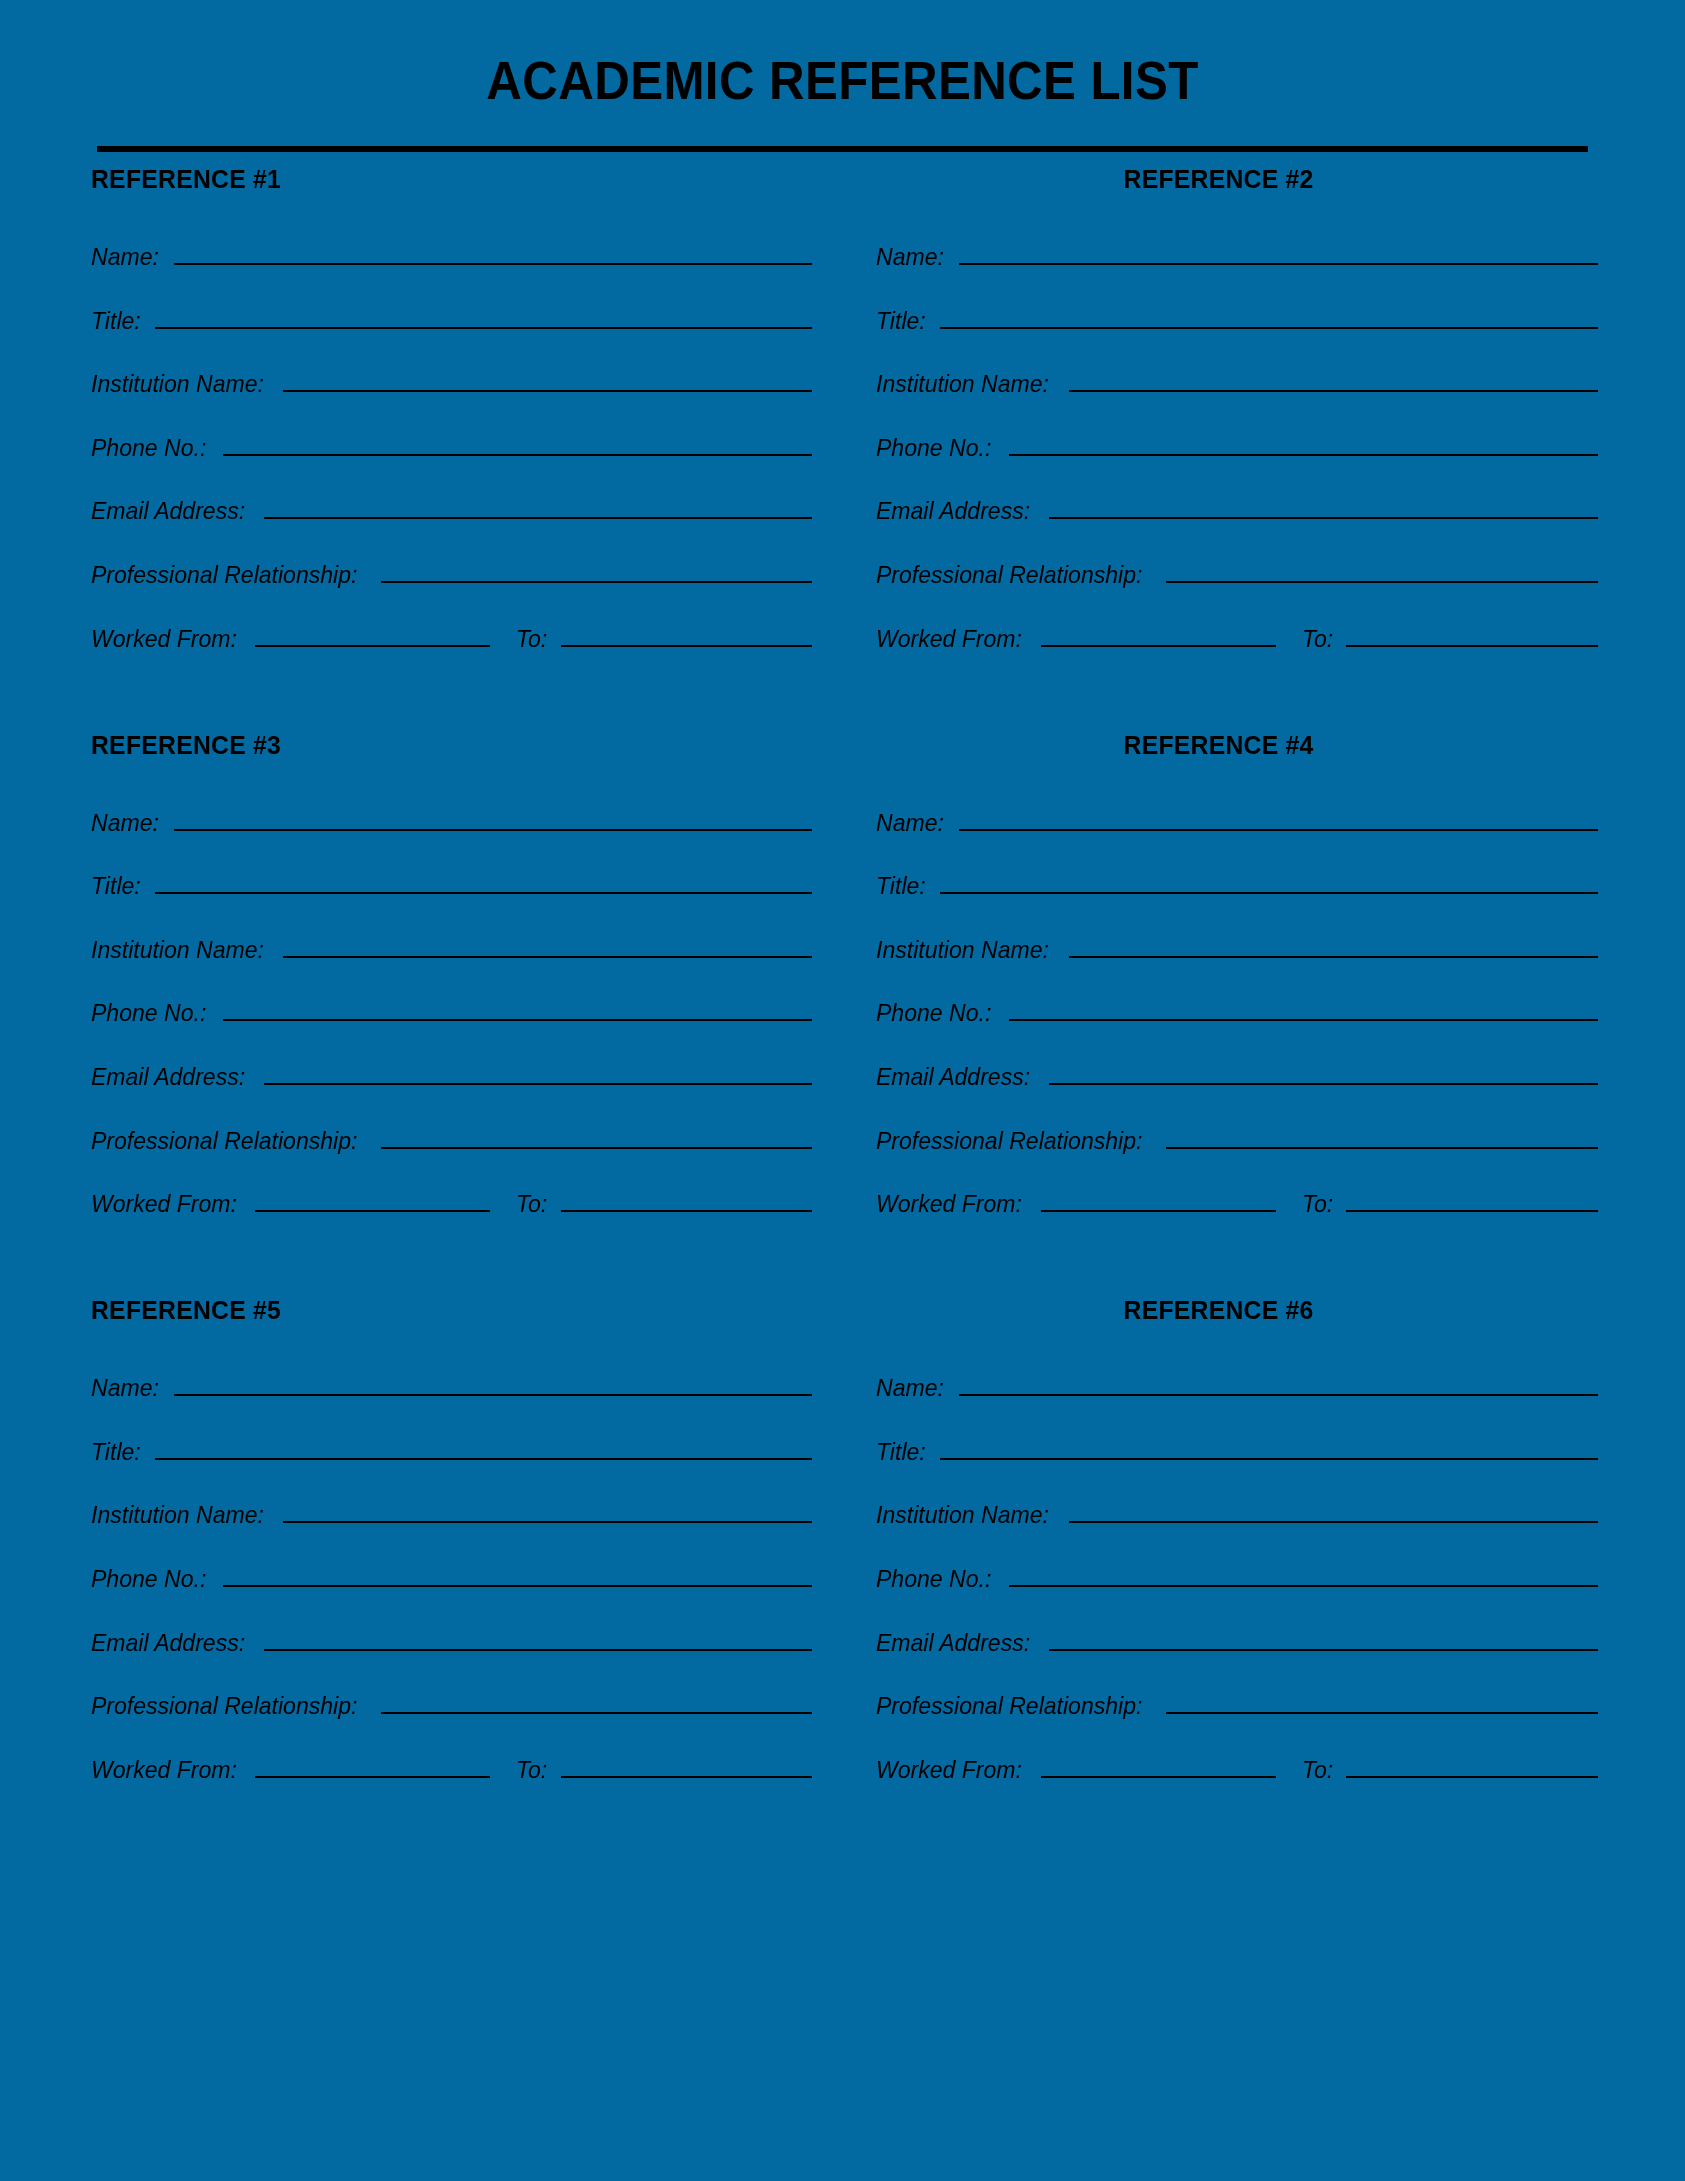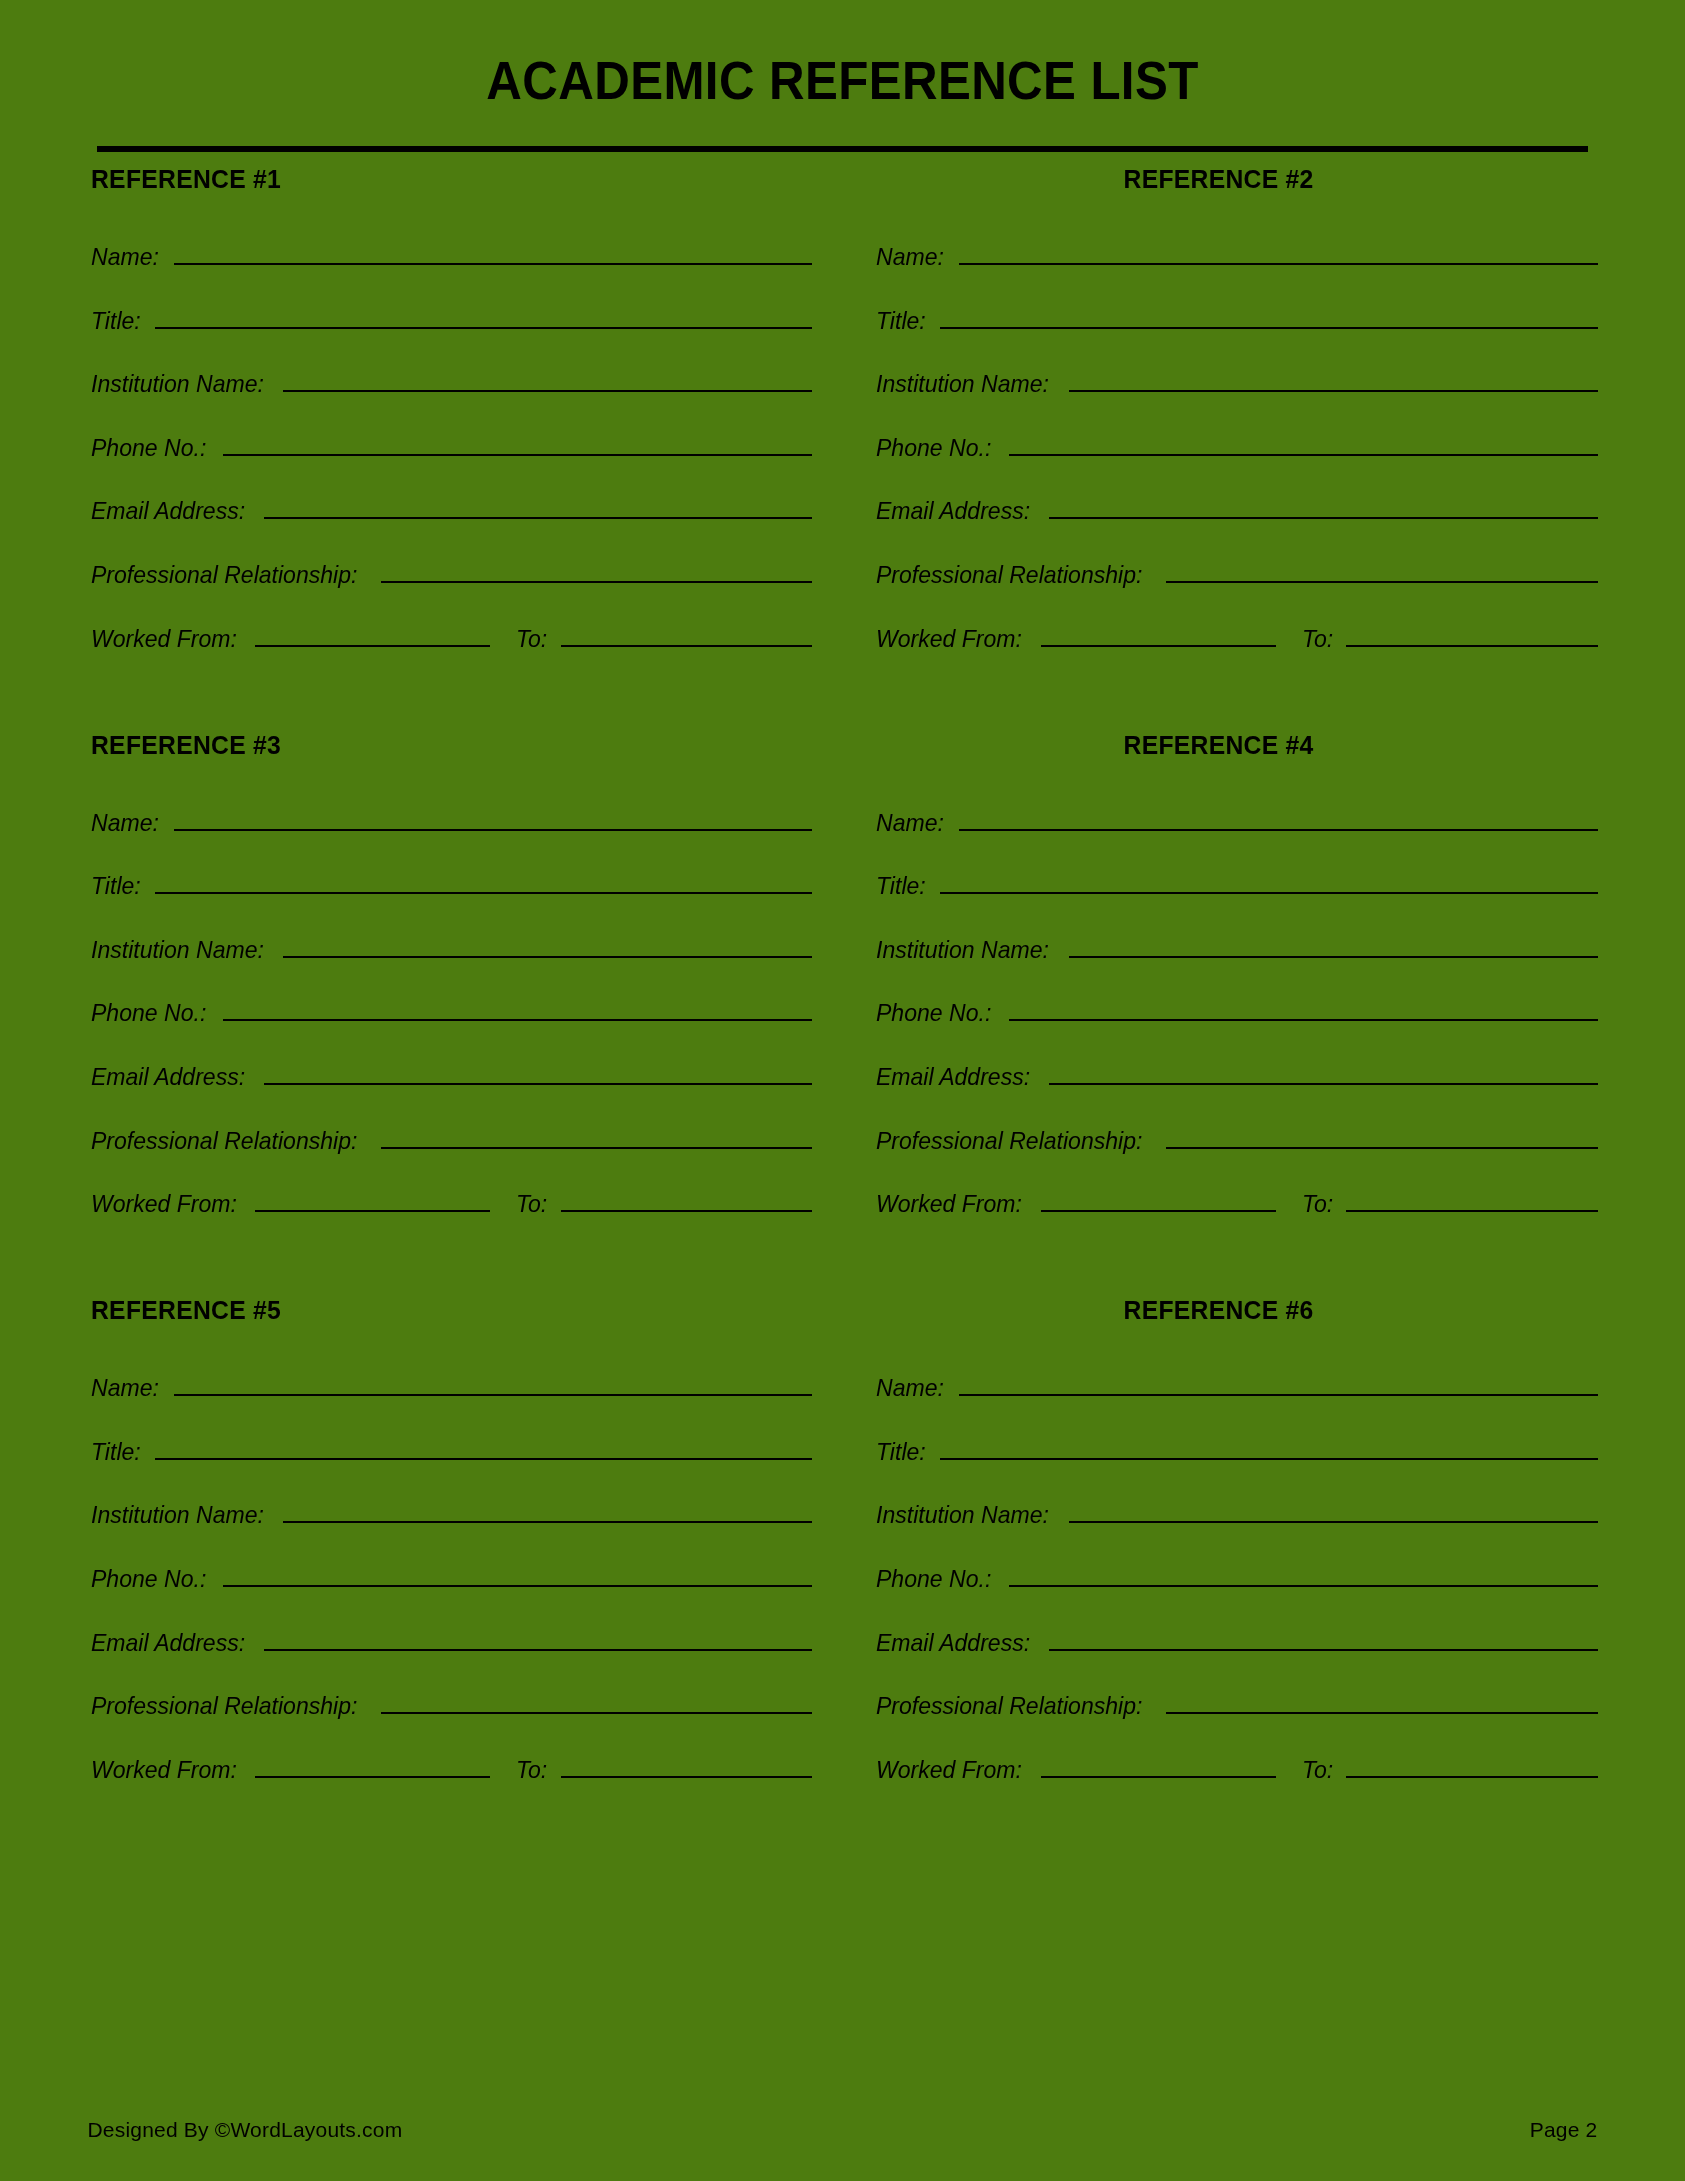--- a/index.html
+++ b/index.html
@@ -16,21 +16,21 @@
     position: relative;
     overflow: hidden;
   }
 
   .page {
     position: relative;
     width: 1685px;
     height: 2181px;
     box-sizing: border-box;
     padding: 0;
-    background: #4d7c0f;
+    background: #0369a1;
   }
 
   
   .doc-header {
     padding-top: 54px;
   }
   .doc-title {
     text-align: center;
     font-family: "Liberation Sans Narrow", "Liberation Sans", "DejaVu Sans", sans-serif;
     font-weight: bold;
@@ -432,19 +432,15 @@
             <span class="dates-to-label">To:</span>
             <span class="dates-seg-b"></span>
           </div>
         </div>
       </div>
 
     </div>
 
   </div>
 
-  <div class="doc-footer">
-    <span>Designed By ©WordLayouts.com</span>
-    <span>Page 2</span>
-  </div>
 
 </div>
 
 
 </body></html>

